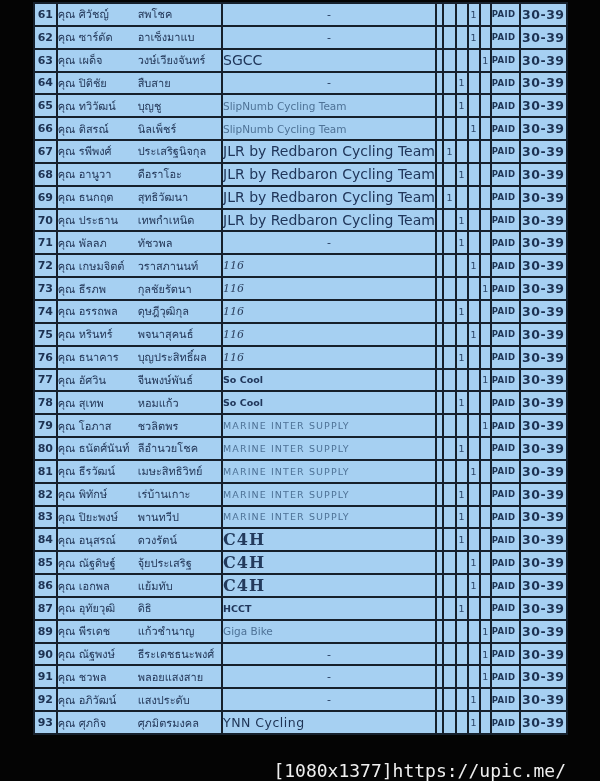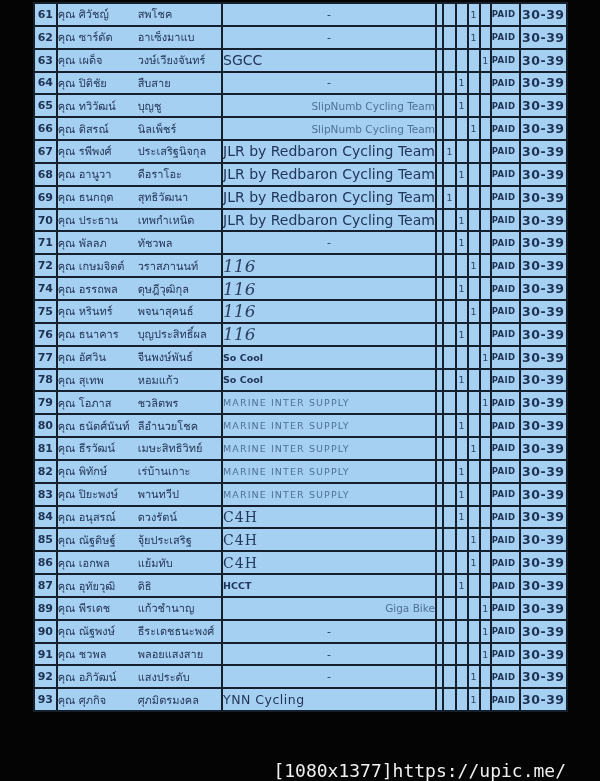--- a/index.html
+++ b/index.html
@@ -25,23 +25,23 @@
   .c-first{ font-size:11px; color:#25395a; padding-left:5px; border-right:none !important; }
   .c-last { font-size:11px; color:#25395a; padding-left:3px; border-left:none !important; }
   .c-team { font-size:10.5px; color:#20365a; padding-left:4px; font-weight:bold; }
   .c-m    { text-align:center; font-size:9.5px; color:#2c4668; }
   .c-paid { font-weight:bold; font-size:8.5px; color:#1d3252; letter-spacing:0.4px; }
   .c-age  { text-align:center; font-weight:bold; font-size:12.5px; color:#1d3252; letter-spacing:0.5px; }
 
   
   .ts-dash        { text-align:center; padding-left:0; font-weight:normal; font-size:11px; }
   .ts-bold        { font-weight:normal; font-size:14px; }
-  .ts-muted       { font-weight:normal; color:#4e7296; font-size:10.5px;text-align:right; }
-  .ts-italic      { font-weight:normal; font-style:italic; font-family:"DejaVu Serif", serif; font-size:17px; color:#2b3f5e; }
-  .ts-serif       { font-weight:normal; font-family:"DejaVu Serif", serif; font-size:14px; letter-spacing:1px; color:#233a5c; }
+  .ts-muted       { font-weight:normal; color:#4e7296; font-size:10.5px; }
+  .ts-italic      { font-weight:normal; font-style:italic; font-family:"DejaVu Serif", serif; font-size:11px; color:#2b3f5e; }
+  .ts-serif       { font-weight:bold; font-family:"DejaVu Serif", serif; font-size:16px; letter-spacing:1px; color:#233a5c; }
   .ts-bold-small  { font-weight:bold; font-size:9.5px; }
   .ts-muted-spaced{ font-weight:normal; color:#4e7296; font-size:9.5px; letter-spacing:1.1px; }
   .ts-large       { font-weight:normal; font-size:12.5px; letter-spacing:0.5px; color:#1e3354; }
 
   .watermark {
     position:absolute; right:2px; bottom:3px;
     color:#efefef;
     font-family:"DejaVu Sans Mono", monospace;
     font-size:18px; line-height:15px; letter-spacing:0px;
   }
@@ -227,20 +227,33 @@
       <td class="c-team ts-italic">116</td>
       <td class="c-m"></td>
       <td class="c-m"></td>
       <td class="c-m"></td>
       <td class="c-m">1</td>
       <td class="c-m"></td>
       <td class="c-paid">PAID</td>
       <td class="c-age">30-39</td>
     </tr>
 
+    <tr>
+      <td class="c-no">73</td>
+      <td class="c-first">คุณ ธีรภพ</td>
+      <td class="c-last">กุลชัยรัตนา</td>
+      <td class="c-team ts-italic">116</td>
+      <td class="c-m"></td>
+      <td class="c-m"></td>
+      <td class="c-m"></td>
+      <td class="c-m"></td>
+      <td class="c-m">1</td>
+      <td class="c-paid">PAID</td>
+      <td class="c-age">30-39</td>
+    </tr>
 
     <tr>
       <td class="c-no">74</td>
       <td class="c-first">คุณ อรรถพล</td>
       <td class="c-last">ดุษฎีวุฒิกุล</td>
       <td class="c-team ts-italic">116</td>
       <td class="c-m"></td>
       <td class="c-m"></td>
       <td class="c-m">1</td>
       <td class="c-m"></td>

